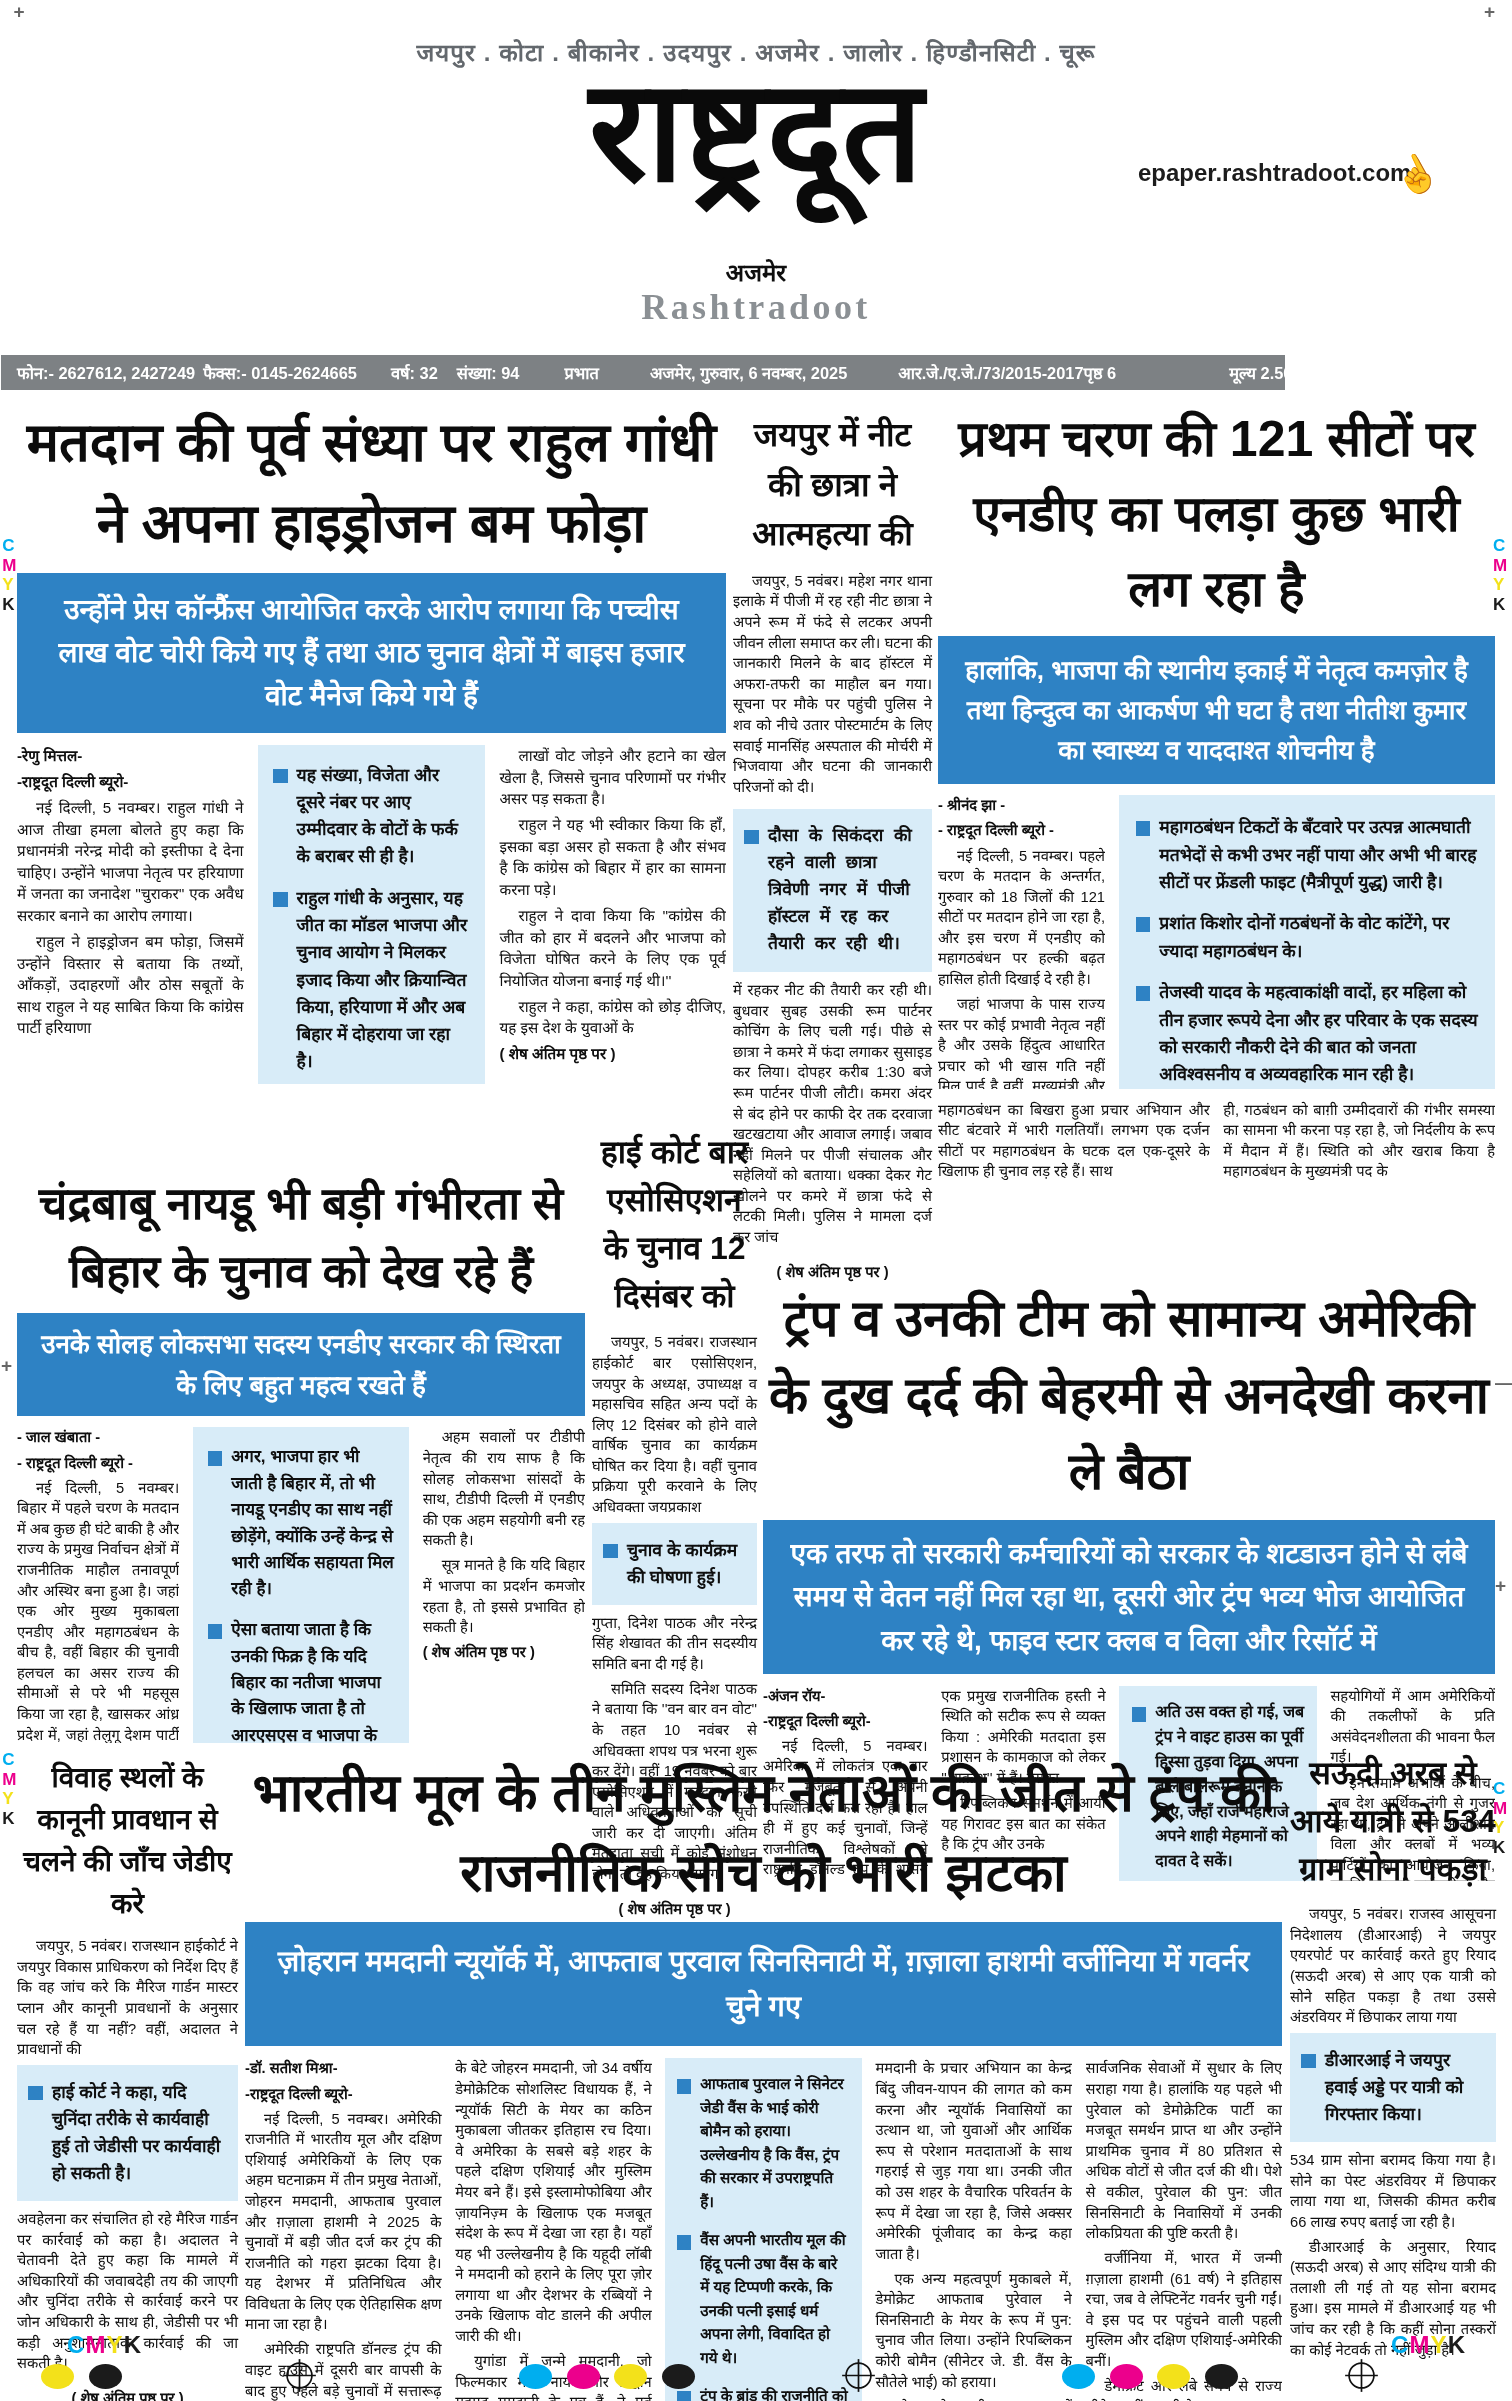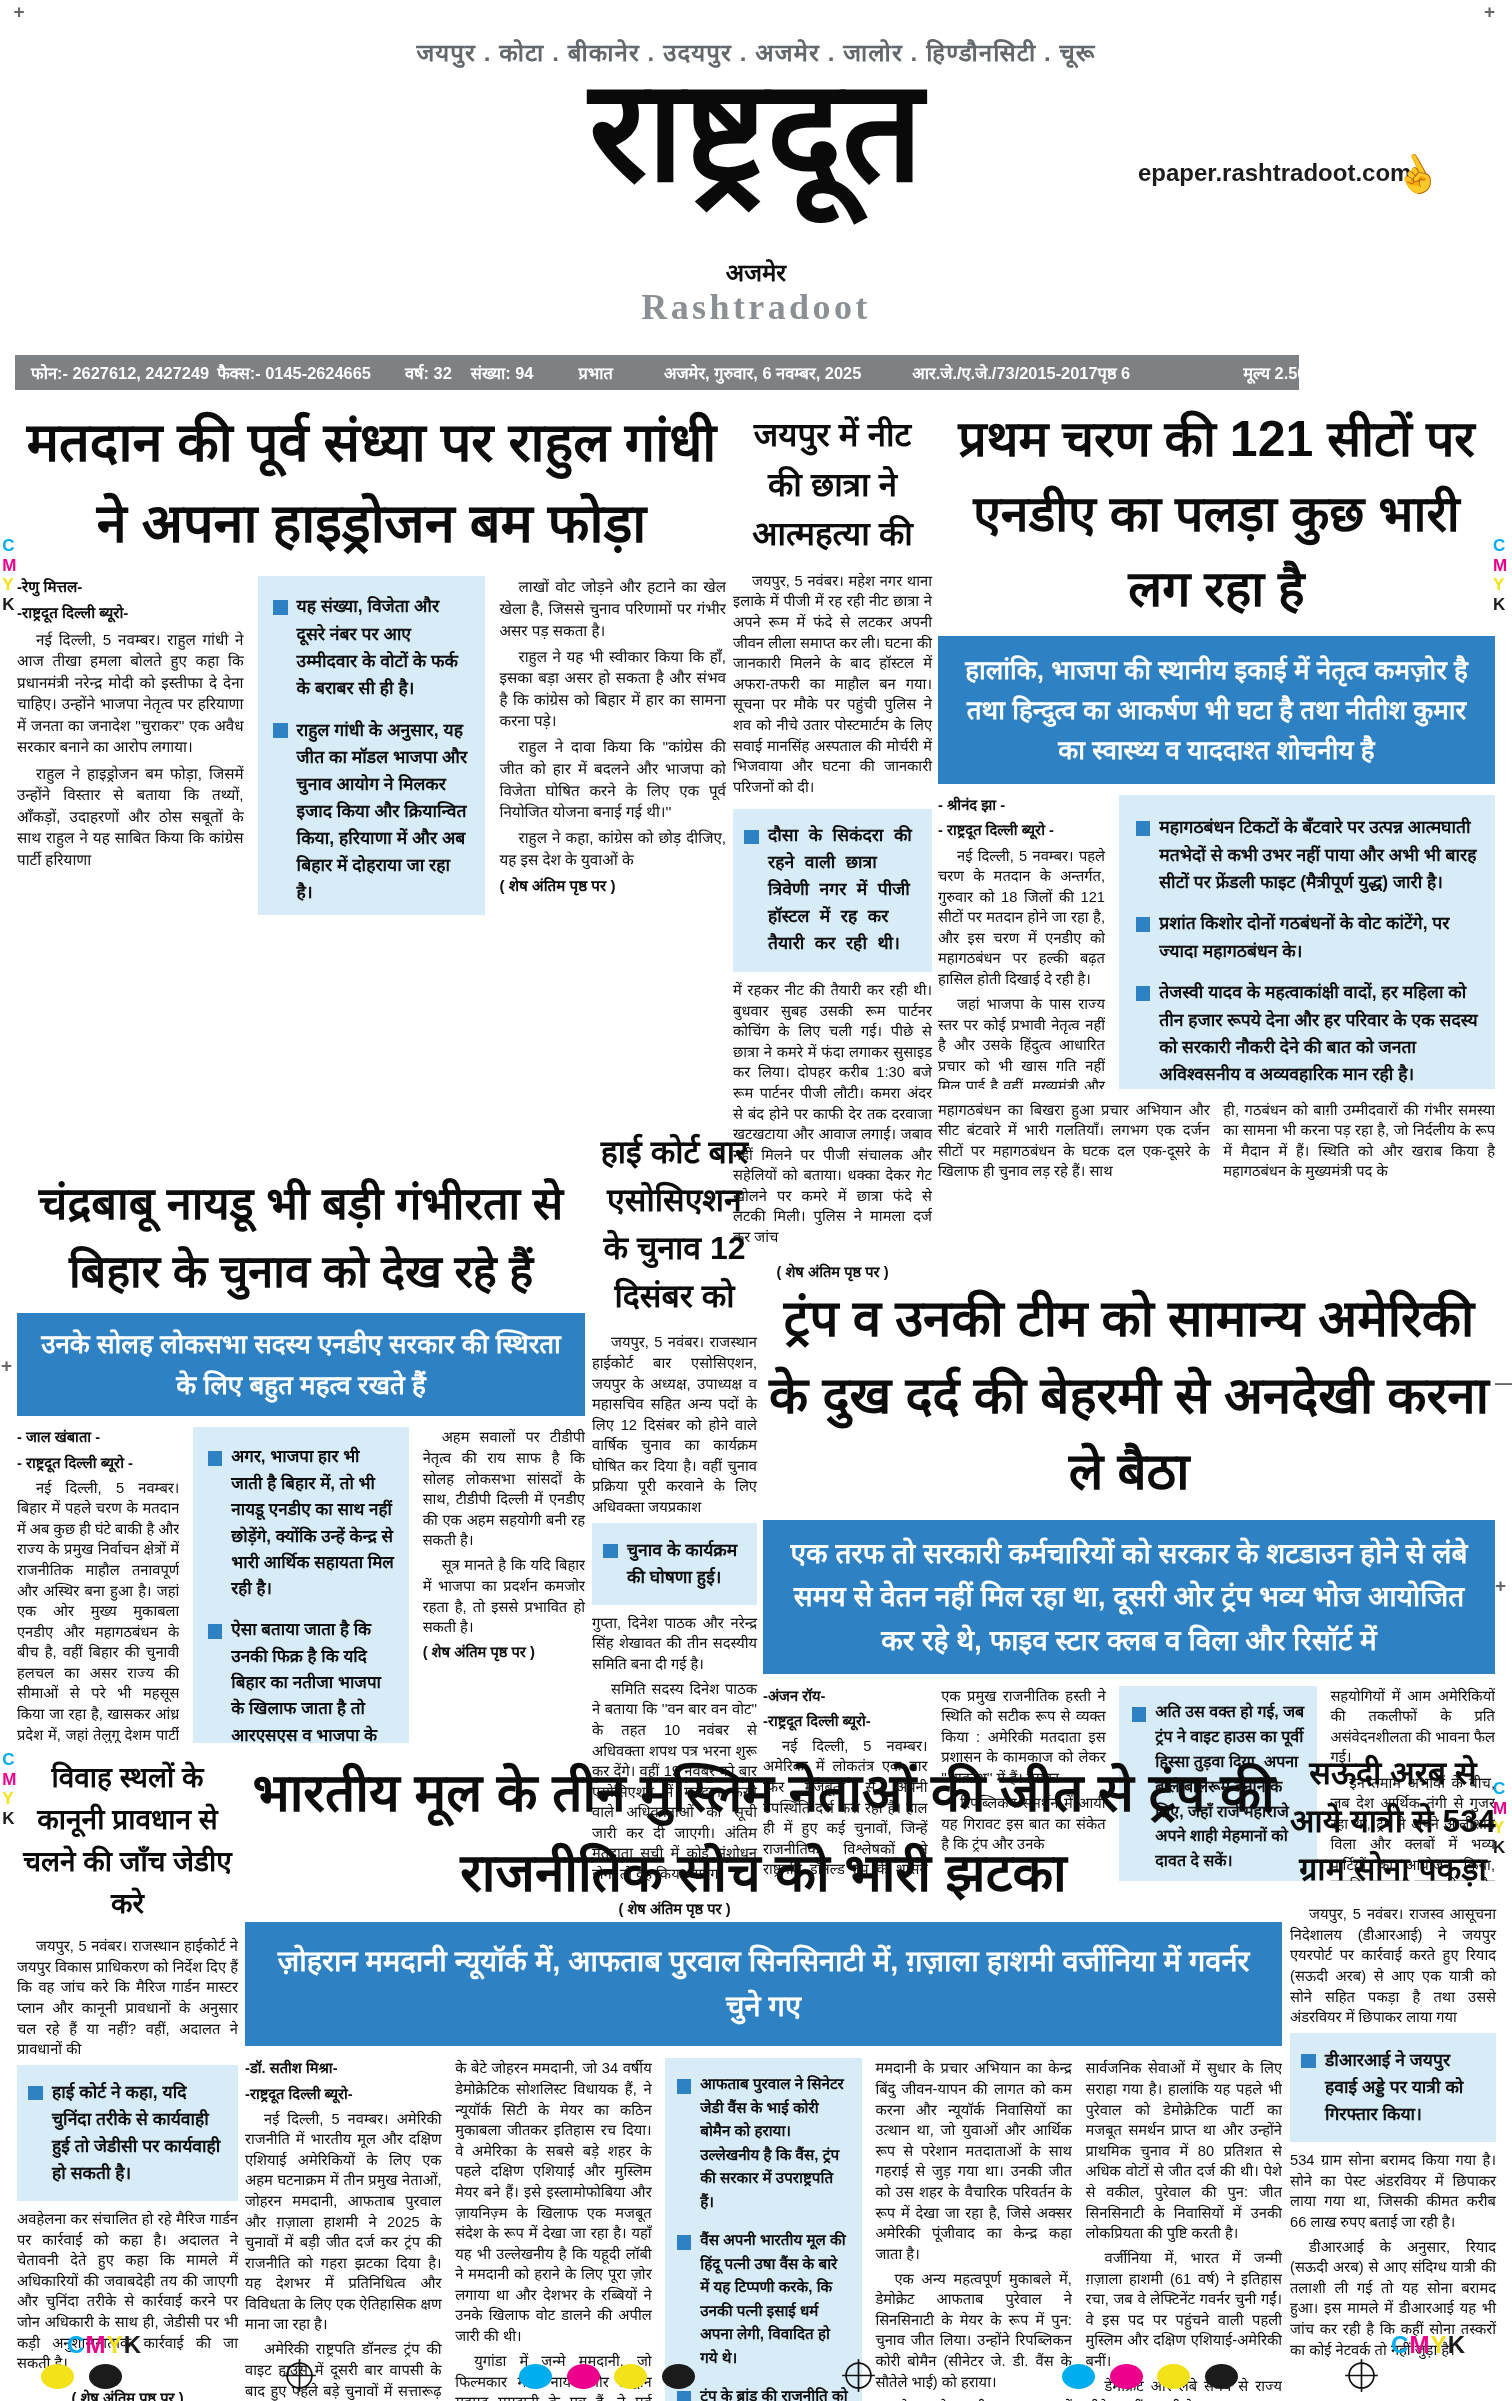--- a/index.html
+++ b/index.html
@@ -83,34 +83,35 @@
 
 <div class="abs masthead" style="left:0;top:56px;width:1512px;font-size:142px;">राष्ट्रदूत</div>
 
 <div class="abs website" style="left:1138px;top:159px;">epaper.rashtradoot.com</div>
 <div class="abs hand" style="left:1394px;top:154px;">☝</div>
 
 <div class="abs" style="left:0;top:255px;width:1512px;text-align:center;font-size:24px;font-weight:bold;">अजमेर</div>
 
 <div class="abs latin" style="left:0;top:286px;width:1512px;font-size:36px;">Rashtradoot</div>
 
-<div class="abs infobar" style="left:15px;top:355px;width:1284px;height:35px;padding:0 16px;">
+<div class="abs infobar" style="left:1px;top:355px;width:1284px;height:35px;padding:0 16px;">
   <span>फोन:- 2627612, 2427249</span>
   <span style="margin-left:8px;">फैक्स:- 0145-2624665</span>
   <span style="margin-left:34px;">वर्ष: 32</span>
   <span style="margin-left:19px;">संख्या: 94</span>
   <span style="margin-left:45px;">प्रभात</span>
   <span style="margin-left:51px;">अजमेर, गुरुवार, 6 नवम्बर, 2025</span>
   <span style="margin-left:51px;">आर.जे./ए.जे./73/2015-2017</span>
   <span style="margin-left:auto;margin-right:113px;">पृष्ठ 6</span>
   <span>मूल्य 2.50 रु.</span>
 </div>
 
 <div class="abs" style="left:17px;top:402px;width:709px;">
   <div class="hl" style="font-size:54px;">मतदान की पूर्व संध्या पर राहुल गांधी ने अपना हाइड्रोजन बम फोड़ा</div>
+  <div class="subbox" style="margin-top:9px;padding:14.7px 26px;font-size:28px;">उन्होंने प्रेस कॉन्फ्रैंस आयोजित करके आरोप लगाया कि पच्चीस लाख वोट चोरी किये गए हैं तथा आठ चुनाव क्षेत्रों में बाइस हजार वोट मैनेज किये गये हैं</div>
   <div class="cols body-text" style="margin-top:12.4px;gap:14.7px;justify-content:center;">
     <div class="col" style="flex:1;height:339px;">
       <p class="byline">-रेणु मित्तल-</p>
       <p class="byline">-राष्ट्रदूत दिल्ली ब्यूरो-</p>
       <p>नई दिल्ली, 5 नवम्बर। राहुल गांधी ने आज तीखा हमला बोलते हुए कहा कि प्रधानमंत्री नरेन्द्र मोदी को इस्तीफा दे देना चाहिए। उन्होंने भाजपा नेतृत्व पर हरियाणा में जनता का जनादेश ''चुराकर'' एक अवैध सरकार बनाने का आरोप लगाया।</p>
       <p>राहुल ने हाइड्रोजन बम फोड़ा, जिसमें उन्होंने विस्तार से बताया कि तथ्यों, आँकड़ों, उदाहरणों और ठोस सबूतों के साथ राहुल ने यह साबित किया कि कांग्रेस पार्टी हरियाणा</p>
     </div>
     <div class="col" style="flex:1;height:339px;">
       <div class="bulletbox" style="padding:17px 14.7px;">
         <div class="bullet">

